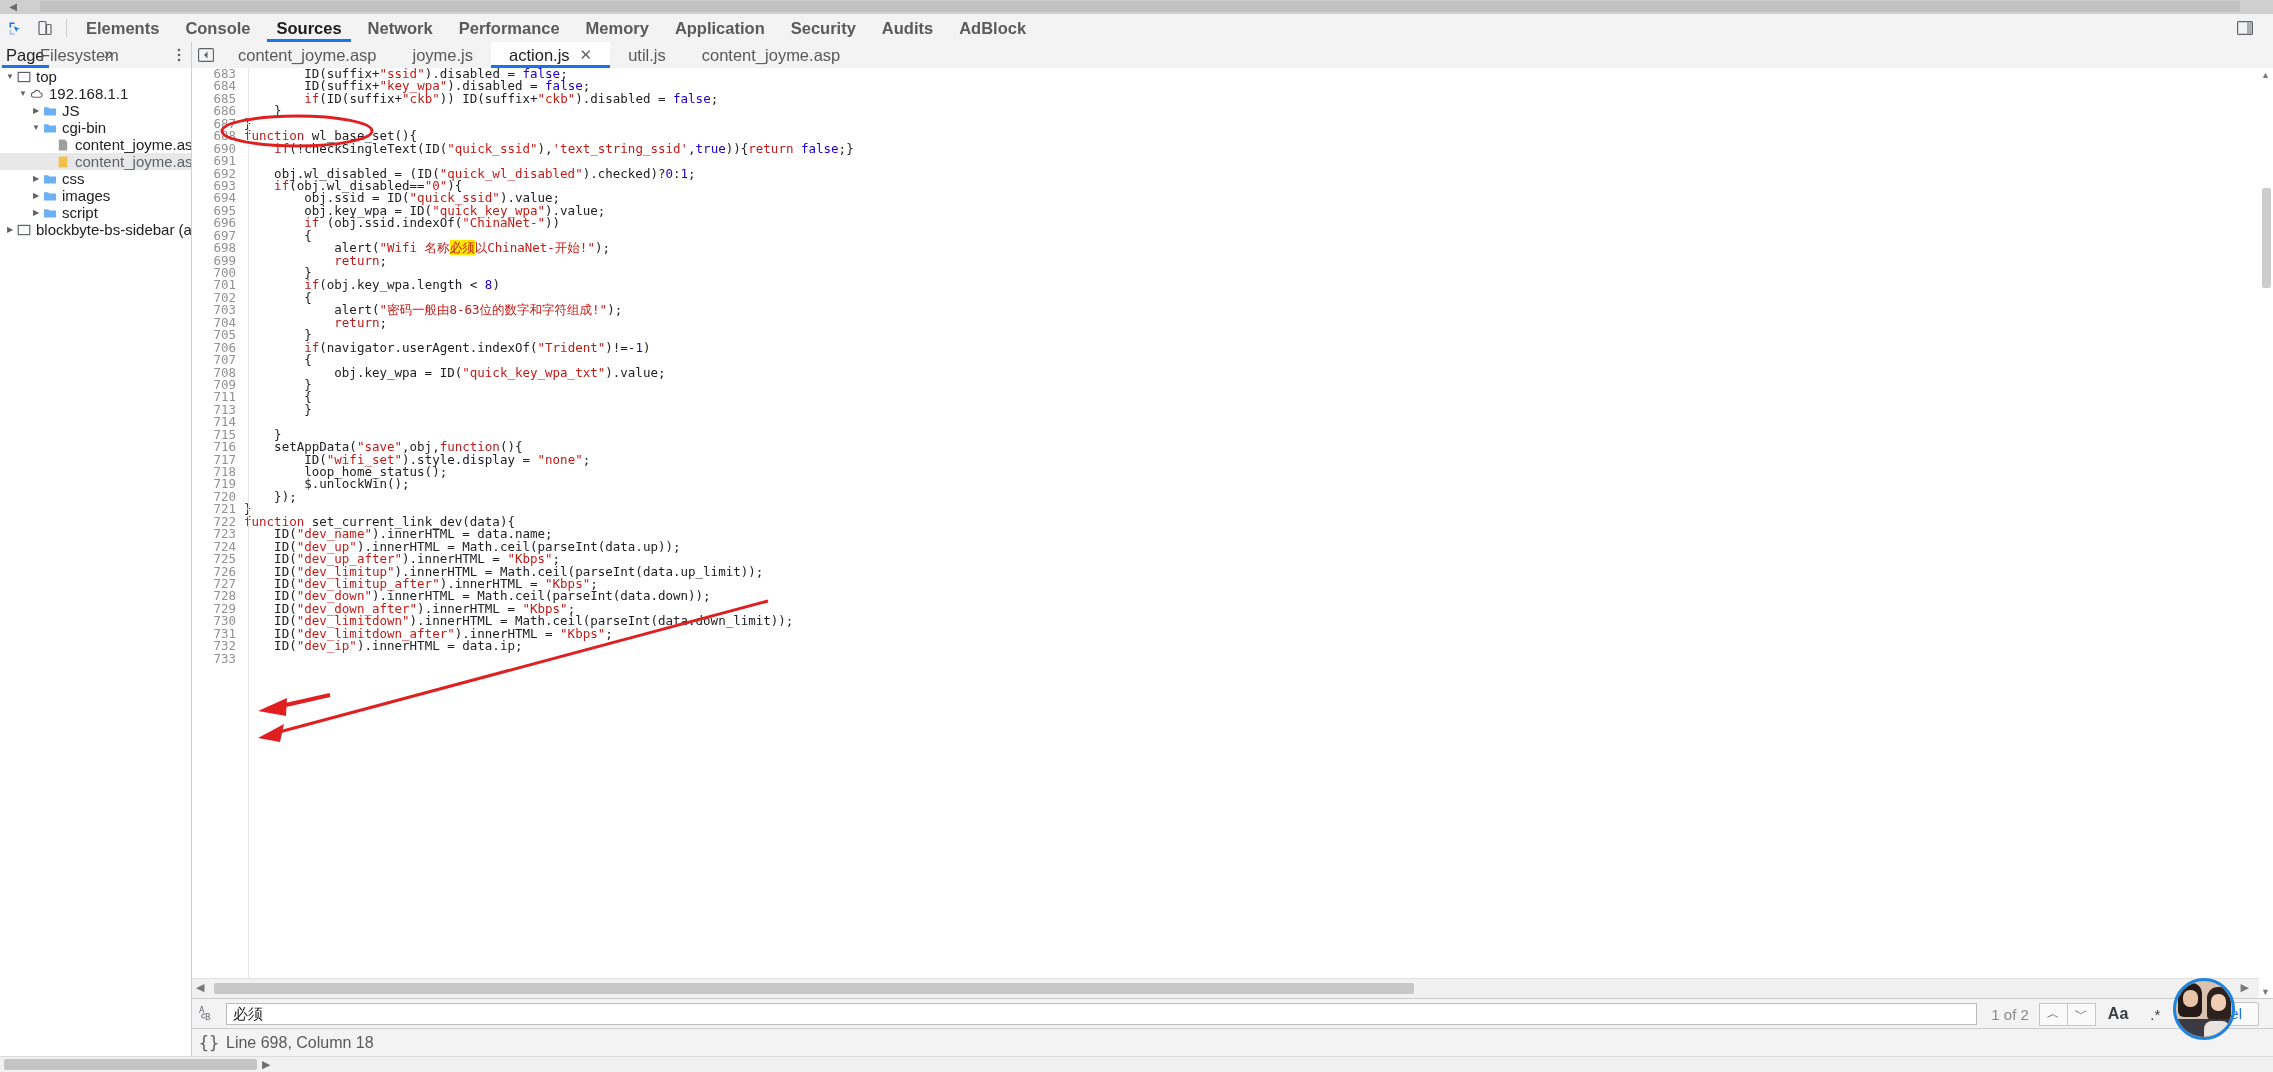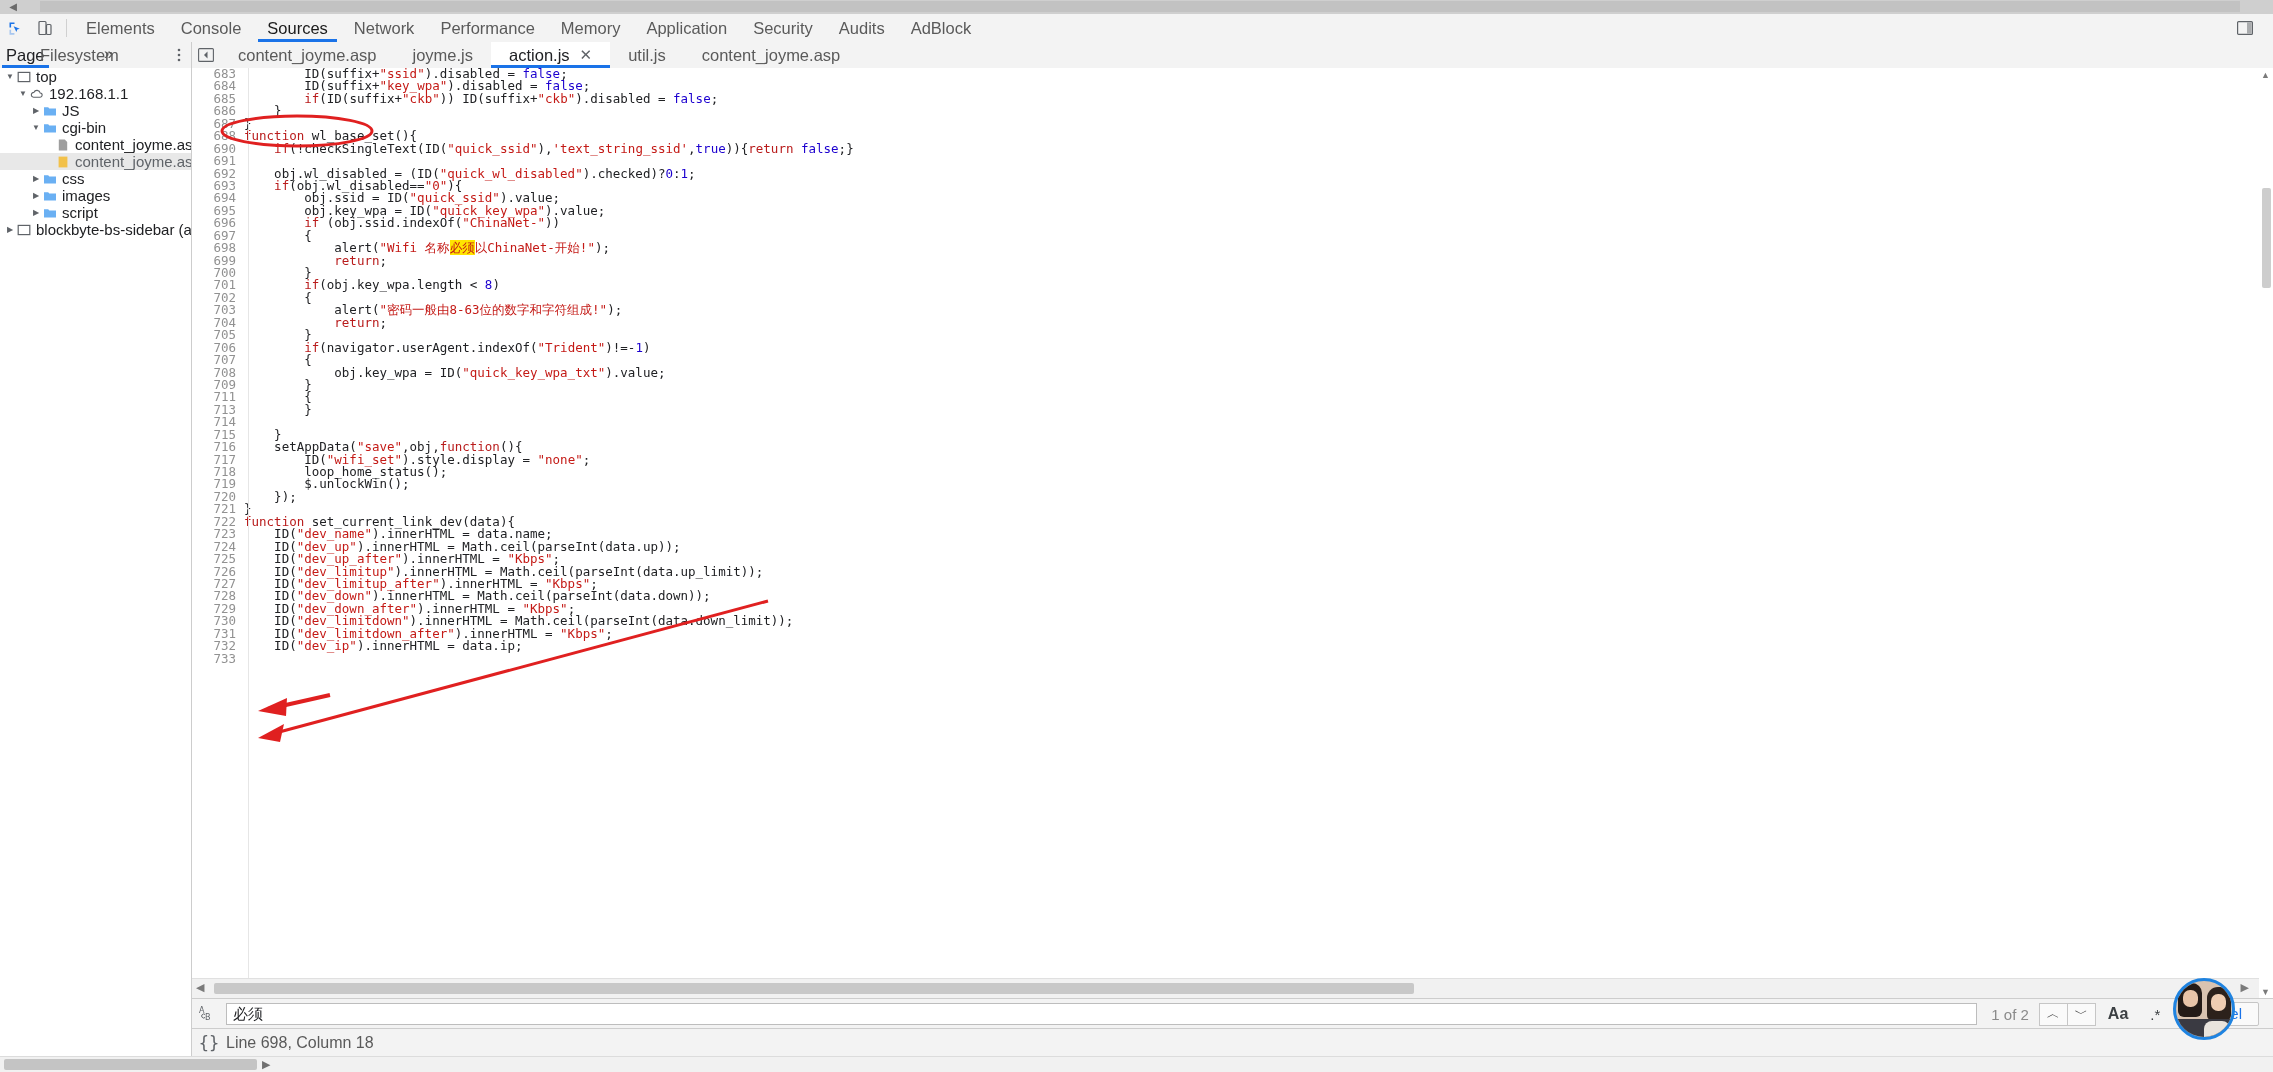--- a/index.html
+++ b/index.html
@@ -19,21 +19,21 @@
     position:absolute;left:40px;top:1px;width:2200px;height:11px;background:#c2c2c2;
   }
   #page-scroll-strip .left-arrow{
     position:absolute;left:4px;top:1px;width:18px;height:11px;
     color:#6b6b6b;font-size:10px;line-height:11px;text-align:center;
   }
   
   #devtools-tabbar{
     position:absolute;left:0;top:14px;width:2273px;height:28px;
     background:#f3f3f3;border-bottom:1px solid #cdcdcd;
-    display:flex;align-items:center;
+    display:flex;align-items:center;font-weight:bold;
   }
   .tb-icon{width:30px;height:28px;display:flex;align-items:center;justify-content:center;cursor:pointer;}
   .tb-sep{width:1px;height:18px;background:#d0d0d0;margin:0 6px;}
   .dt-tab{
     height:28px;line-height:28px;padding:0 13px;font-size:16.5px;color:#5a5a5a;
     cursor:pointer;position:relative;white-space:nowrap;
   }
   .dt-tab.active{color:#1a1a1a;text-align:center;}
   .dt-tab.active:after{
     content:"";position:absolute;left:4px;right:4px;bottom:0;height:3px;background:#1a73e8;

